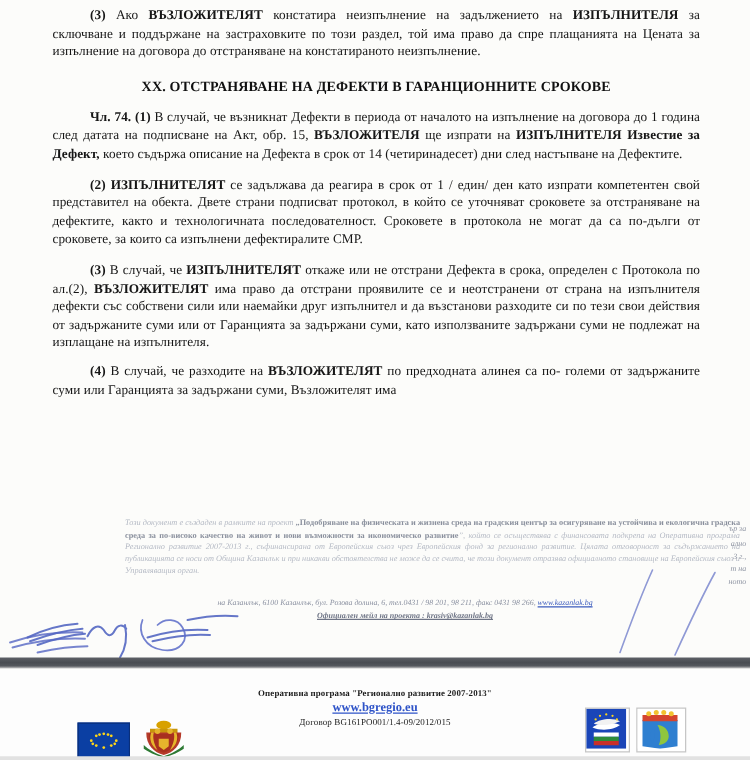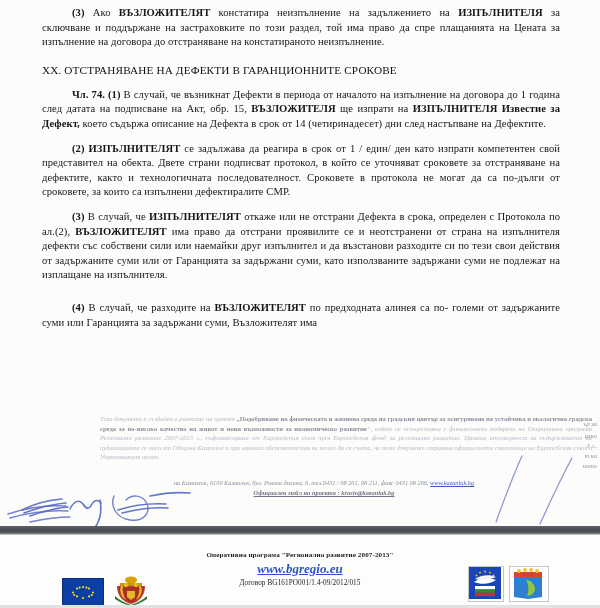--- a/index.html
+++ b/index.html
@@ -41,22 +41,23 @@
     font-size: 10.6px;
     line-height: 14.6px;
     letter-spacing: 0.05px;
     color: #161616;
   }
   p.para .ind { display: inline-block; width: 30px; }
   .b { font-weight: bold; }
 
   h2.section-heading {
     margin: 14px 0 12px 0;
+    text-align: center;
     font-size: 11.2px;
-    font-weight: normal;
+    font-weight: bold;
     letter-spacing: 0.15px;
     color: #101010;
   }
 
   
   .disclaimer {
     position: absolute;
     left: 100px;
     right: 8px;
     top: 414px;
@@ -144,22 +145,21 @@
     text-align: center;
   }
   .f-prog {
     font-size: 7.1px;
     font-weight: bold;
     color: #1d1d1d;
     letter-spacing: 0.1px;
     margin-bottom: 2px;
   }
   .f-url {
-    font-size: 13px;
-    font-style: italic;
+    font-size: 10px;
     font-weight: bold;
     color: #2e53c8;
     text-decoration: underline;
     margin-bottom: 2px;
   }
   .f-slogan {
     font-family: "Liberation Sans", sans-serif;
     font-size: 8.6px;
     font-weight: bold;
     color: #111111;
@@ -213,21 +213,21 @@
 
 
       <h2 class="section-heading">XX. ОТСТРАНЯВАНЕ НА ДЕФЕКТИ В ГАРАНЦИОННИТЕ СРОКОВЕ</h2>
 
       <p class="para" style="margin-top:12px;"><span class="ind"></span><span class="b">Чл. 74. (1)</span><span> В случай, че възникнат Дефекти в периода от началото на изпълнение на договора до 1 година след датата на подписване на Акт, обр. 15, </span><span class="b">ВЪЗЛОЖИТЕЛЯ</span><span> ще изпрати на </span><span class="b">ИЗПЪЛНИТЕЛЯ Известие за Дефект,</span><span> което съдържа описание на Дефекта в срок от 14 (четиринадесет) дни след настъпване на Дефектите.</span></p>
 
       <p class="para" style="margin-top:10px;"><span class="ind"></span><span class="b">(2) </span><span class="b">ИЗПЪЛНИТЕЛЯТ</span><span> се задължава да реагира в срок от 1 / един/ ден като изпрати компетентен свой представител на обекта. Двете страни подписват протокол, в който се уточняват сроковете за отстраняване на дефектите, както и технологичната последователност. Сроковете в протокола не могат да са по-дълги от сроковете, за които са изпълнени дефектиралите СМР.</span></p>
 
       <p class="para" style="margin-top:10px;"><span class="ind"></span><span class="b">(3) </span><span>В случай, че </span><span class="b">ИЗПЪЛНИТЕЛЯТ</span><span> откаже или не отстрани Дефекта в срока, определен с Протокола по ал.(2), </span><span class="b">ВЪЗЛОЖИТЕЛЯТ</span><span> има право да отстрани проявилите се и неотстранени от страна на изпълнителя дефекти със собствени сили или наемайки друг изпълнител и да възстанови разходите си по тези свои действия от задържаните суми или от Гаранцията за задържани суми, като използваните задържани суми не подлежат на изплащане на изпълнителя.</span></p>
 
-      <p class="para" style="margin-top:18px;"><span class="ind"></span><span class="b">(4) </span><span>В случай, че разходите на </span><span class="b">ВЪЗЛОЖИТЕЛЯТ</span><span> по предходната алинея са по- големи от задържаните суми или Гаранцията за задържани суми, Възложителят има</span></p>
+      <p class="para" style="margin-top:8px;"><span class="ind"></span><span class="b">(4) </span><span>В случай, че разходите на </span><span class="b">ВЪЗЛОЖИТЕЛЯТ</span><span> по предходната алинея са по- големи от задържаните суми или Гаранцията за задържани суми, Възложителят има</span></p>
     </div>
 
     <div class="disclaimer"><span class="lead">Този документ е създаден в рамките на проект </span><span class="strong">„Подобряване на физическата и жизнена среда на градския център за осигуряване на устойчива и екологична градска среда за по-високо качество на живот и нови възможности за икономическо развитие</span><span class="lead">”, който се осъществява с финансовата подкрепа на Оперативна програма Регионално развитие 2007-2013 г., съфинансирана от Европейския съюз чрез Европейския фонд за регионално развитие. Цялата отговорност за съдържанието на публикацията се носи от Община Казанлък и при никакви обстоятелства не може да се счита, че този документ отразява официалното становище на Европейския съюз и Управляващия орган.</span></div>
 
     <div class="edge-frag" style="top:419px;">ър за</div>
     <div class="edge-frag" style="top:431px;">ално</div>
     <div class="edge-frag" style="top:441px;">3 г.,</div>
     <div class="edge-frag" style="top:451px;">т на</div>
     <div class="edge-frag" style="top:461px;">ното</div>
 

